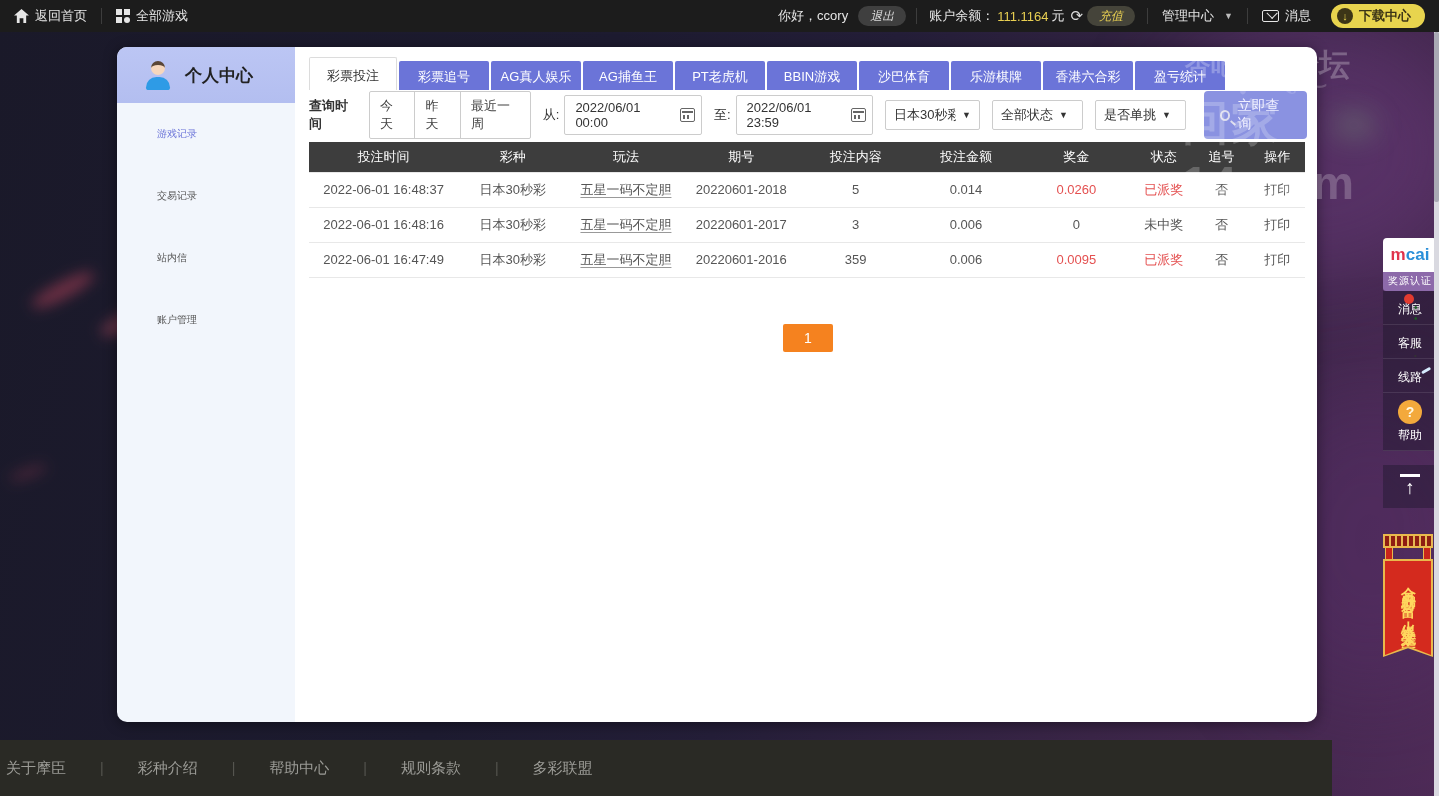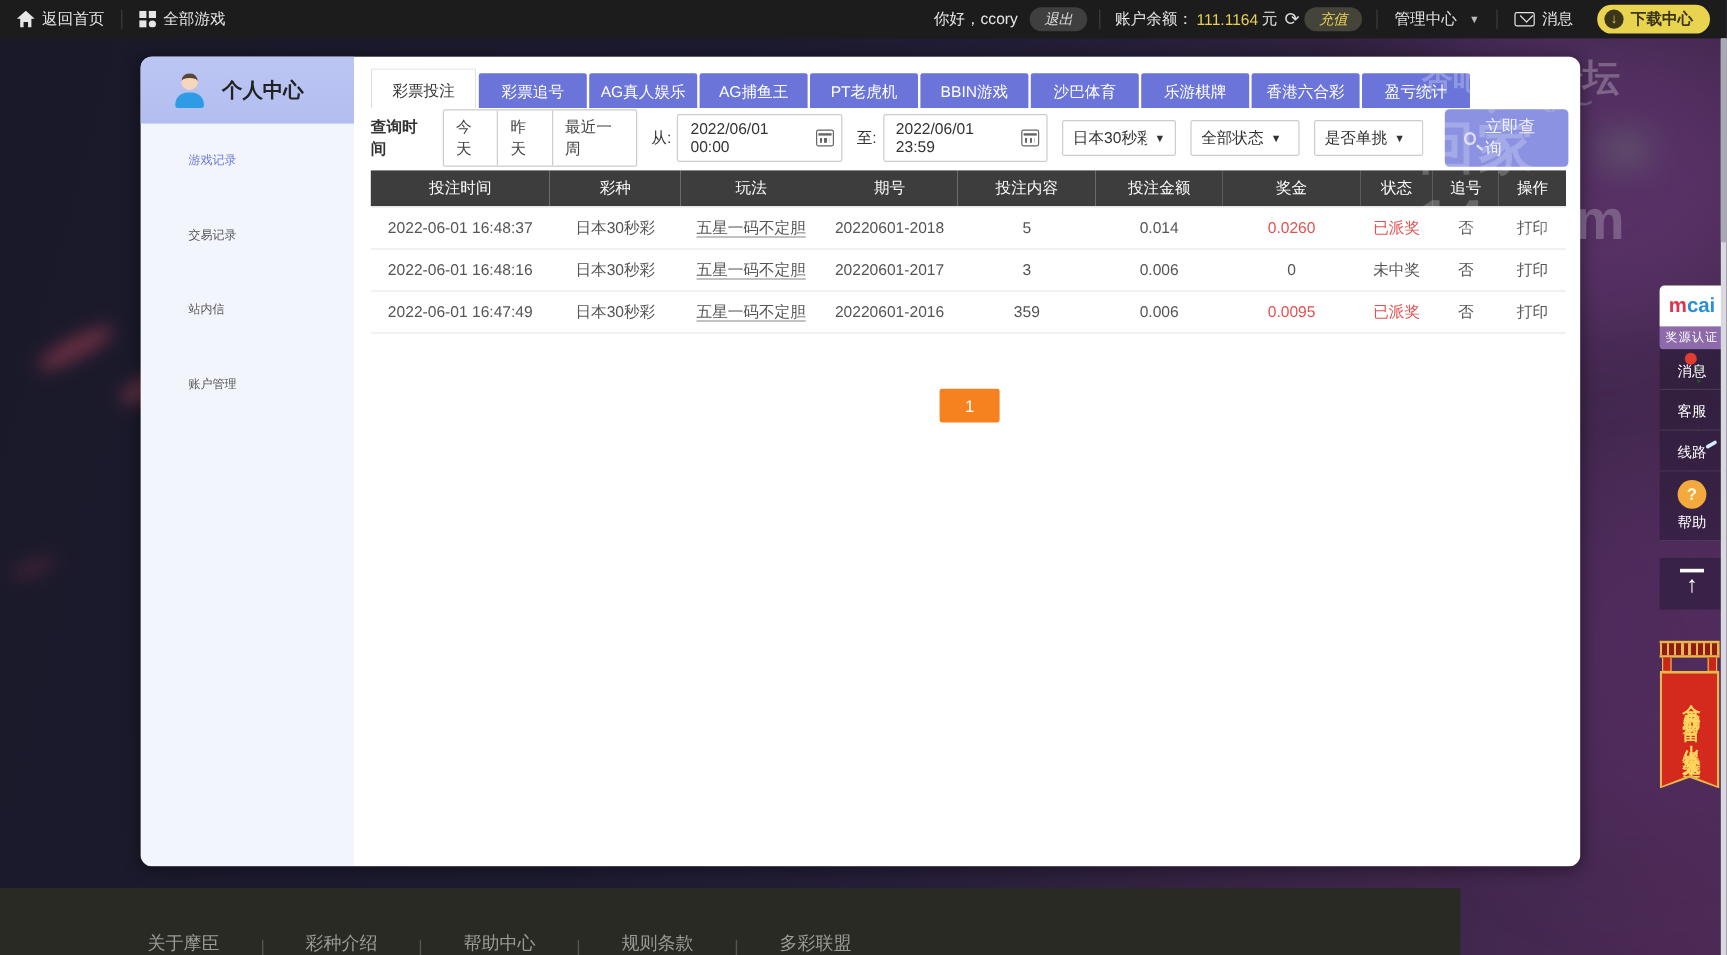--- a/index.html
+++ b/index.html
@@ -135,22 +135,22 @@
     background-image:repeating-linear-gradient(90deg, rgba(240,200,90,0.9) 0 2px, transparent 2px 6px); }
   .banner-knobs { display:flex; justify-content:space-between; padding:0 2px; height:12px; }
   .banner-knobs span { width:8px; height:12px; background:#c9251a; border:1px solid #e9b94c; border-top:none; display:block;}
   .banner-flag { background:#e9b94c; clip-path:polygon(0 0,100% 0,100% 100%,50% 91%,0 100%); padding:2px; margin-top:-1px;}
   .banner-inner { background:#d42a1e; clip-path:polygon(0 0,100% 0,100% 100%,50% 90.5%,0 100%);
     padding:14px 0 26px; display:flex; justify-content:center; }
   .banner-text { writing-mode:vertical-rl; color:#ffd75e; font-weight:bold; font-size:15px; letter-spacing:5px; }
   .banner-text .gap { display:inline-block; height:14px; }
 
   
-  .footer { position:absolute; left:0; top:740px; width:1217px; height:56px; background:#2a2a25; z-index:20;
-    display:flex; align-items:flex-end; padding-left:117px; }
+  .footer { position:absolute; left:0; top:740px; width:1332px; height:56px; background:#2a2a25; z-index:20;
+    display:flex; align-items:center; }
   .footer .flink { color:#9b9b96; font-size:15px; cursor:pointer; padding:0 6px; }
   .footer .fsep { color:#55554f; margin:0 28px; font-size:14px; }
 
   
   .scrollbar { position:absolute; right:0; top:32px; width:5px; height:764px; background:#d9d9e0; z-index:80;}
   .scrollbar .thumb { position:absolute; top:0; width:5px; height:170px; background:#a9a9b4; border-radius:2px;}
 
   svg { display:block; }
 </style>
 </head>

